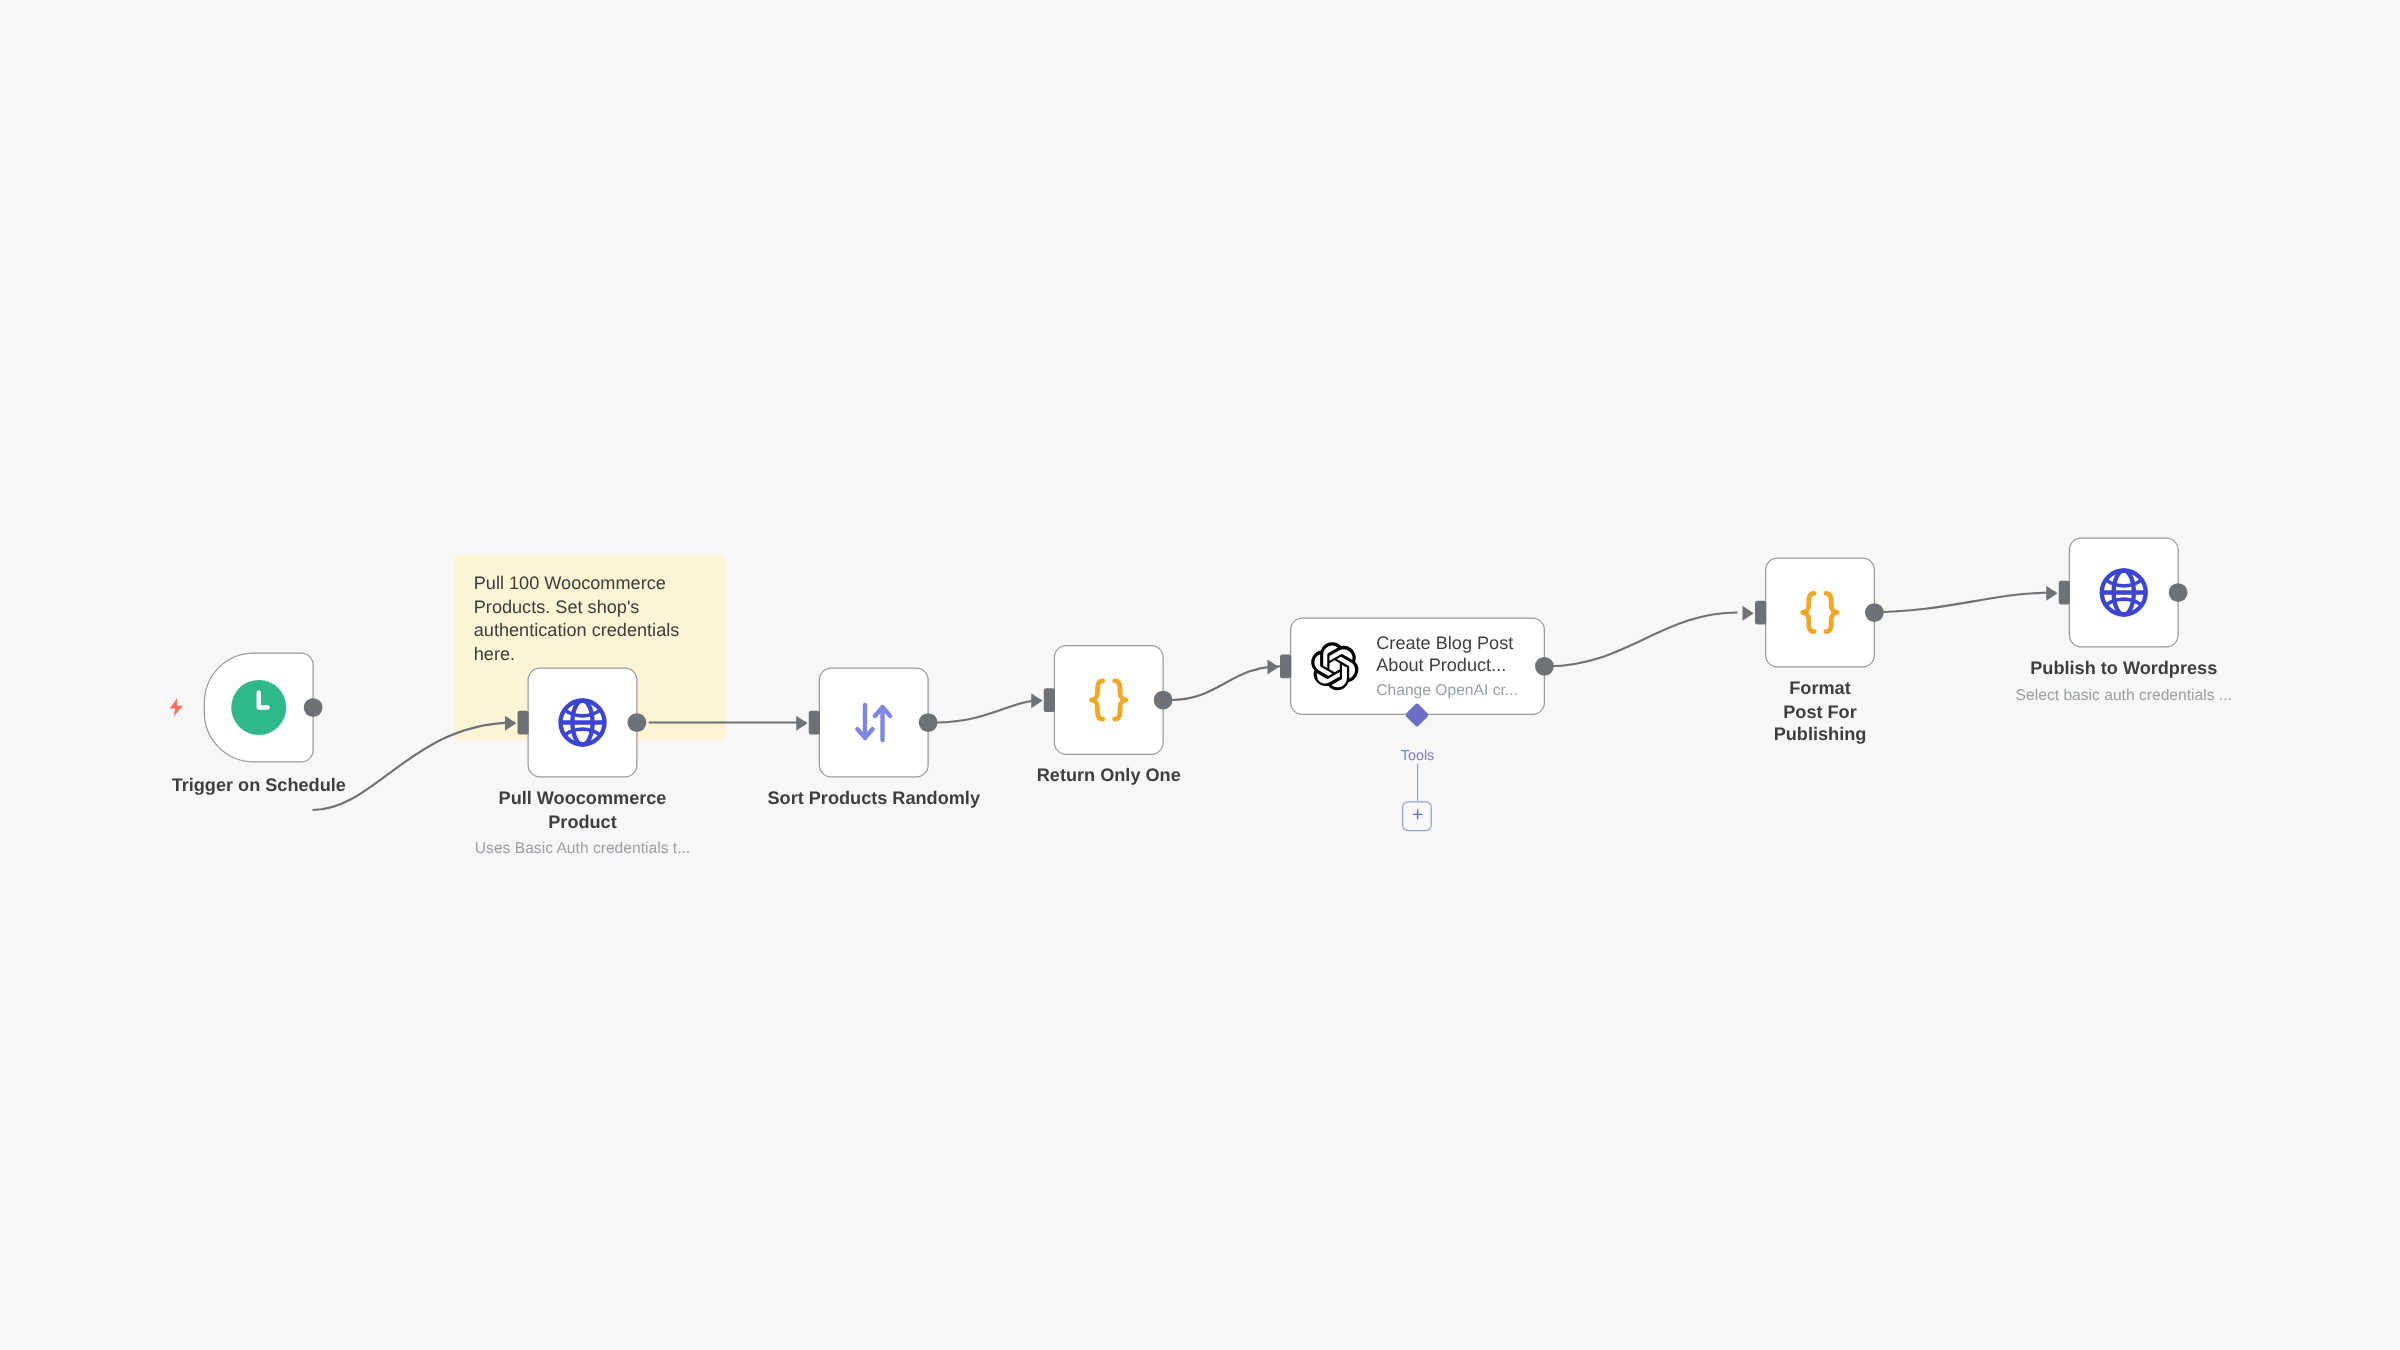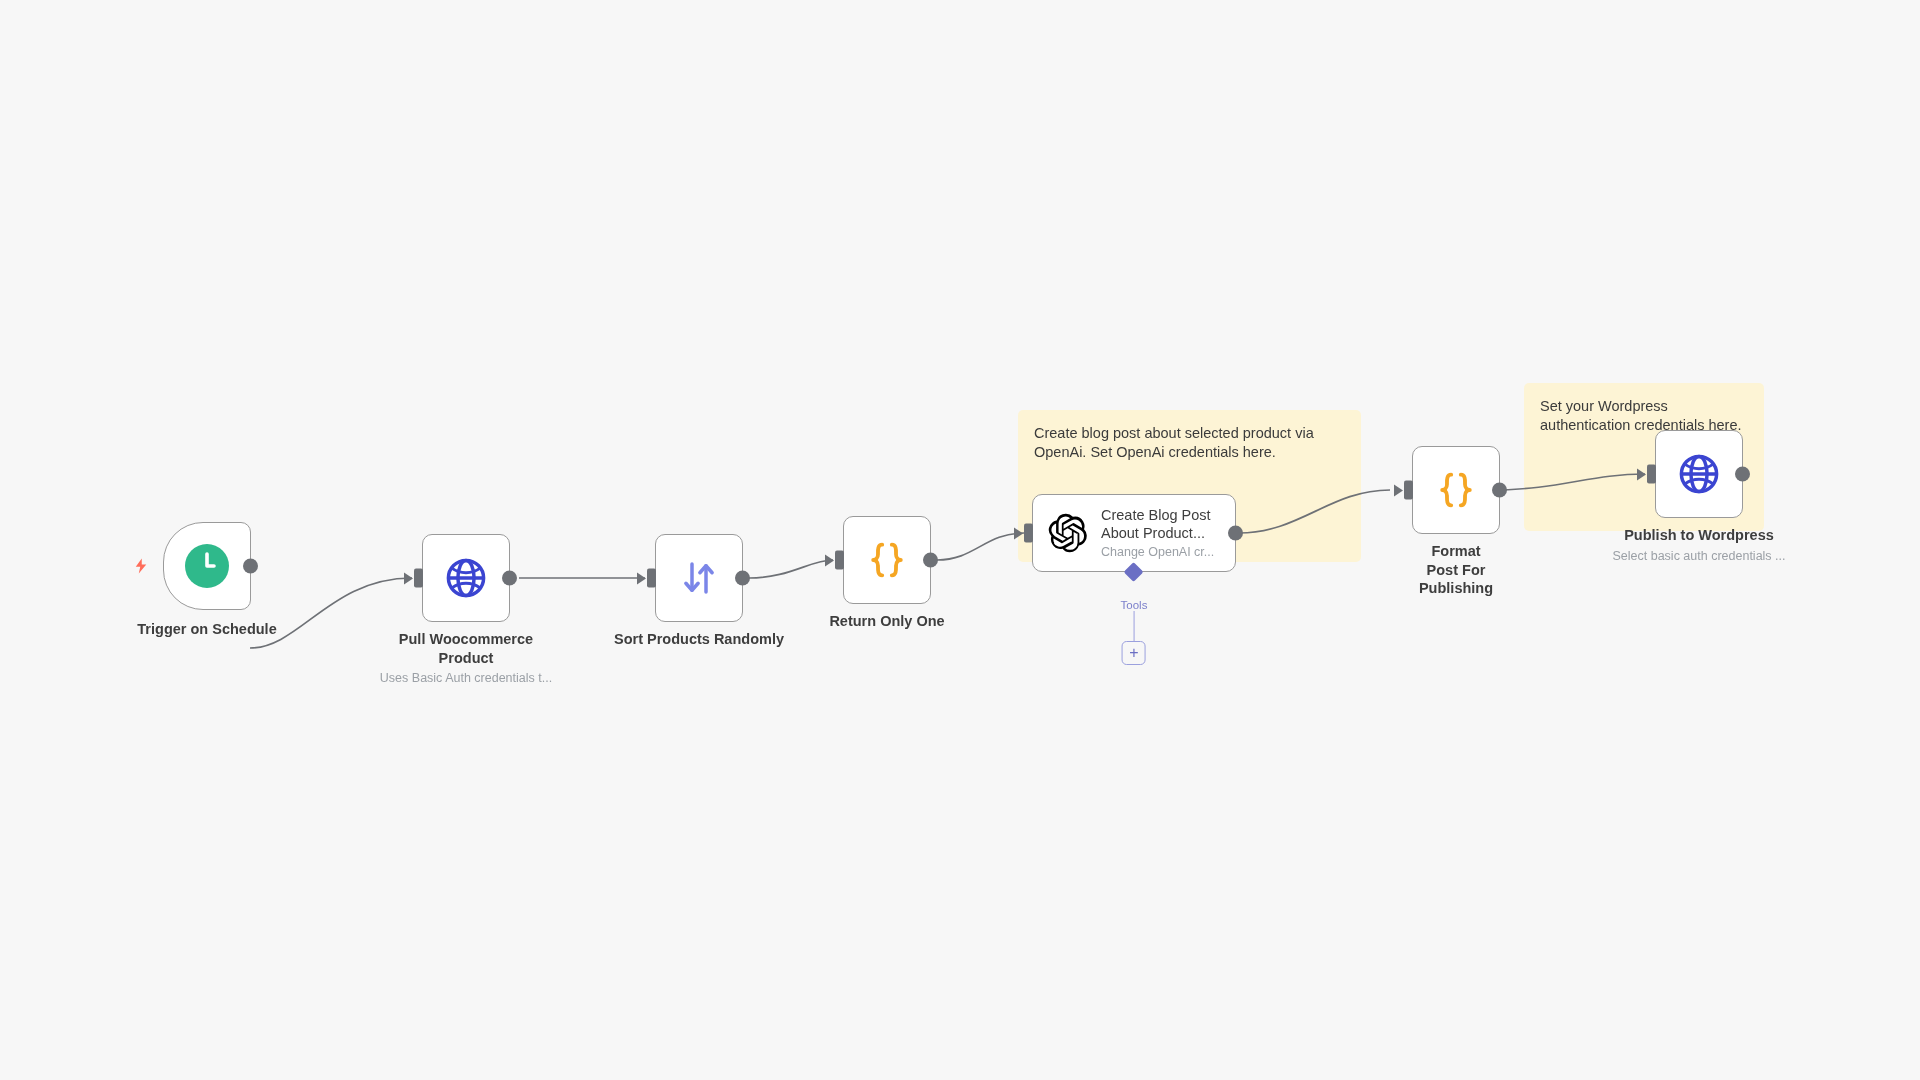--- a/index.html
+++ b/index.html
@@ -197,28 +197,25 @@
     font-size: 16px;
     line-height: 1;
     font-family: "Liberation Sans", sans-serif;
   }
 </style>
 </head>
 <body>
 
 <div id="canvas">
 
-
-  <div class="sticky" style="left:1018px; top:410px; width:343px; height:152px;">
-    <div class="sticky-text">Create blog post about selected product via OpenAi. Set OpenAi credentials here.</div>
-  </div>
-
-  <div class="sticky" style="left:1524px; top:383px; width:240px; height:148px;">
-    <div class="sticky-text">Set your Wordpress authentication credentials here.</div>
-  </div>
+  <div class="sticky" style="left:363px; top:444px; width:218px; height:148px;">
+    <div class="sticky-text">Pull 100 Woocommerce Products. Set shop's authentication credentials here.</div>
+  </div>
+
+
 
   <svg id="wires">
 
     <path d="M 250,648 C 300,648 330,578 412,578" fill="none" stroke="#6E7176" stroke-width="1.7"></path>
 
     <path d="M 519,578 C 570,578 600,578 645,578" fill="none" stroke="#6E7176" stroke-width="1.7"></path>
 
     <path d="M 749,578 C 790,578 810,560 833,560" fill="none" stroke="#6E7176" stroke-width="1.7"></path>
 
     <path d="M 937,560 C 975,560 985,533 1024,533" fill="none" stroke="#6E7176" stroke-width="1.7"></path>

